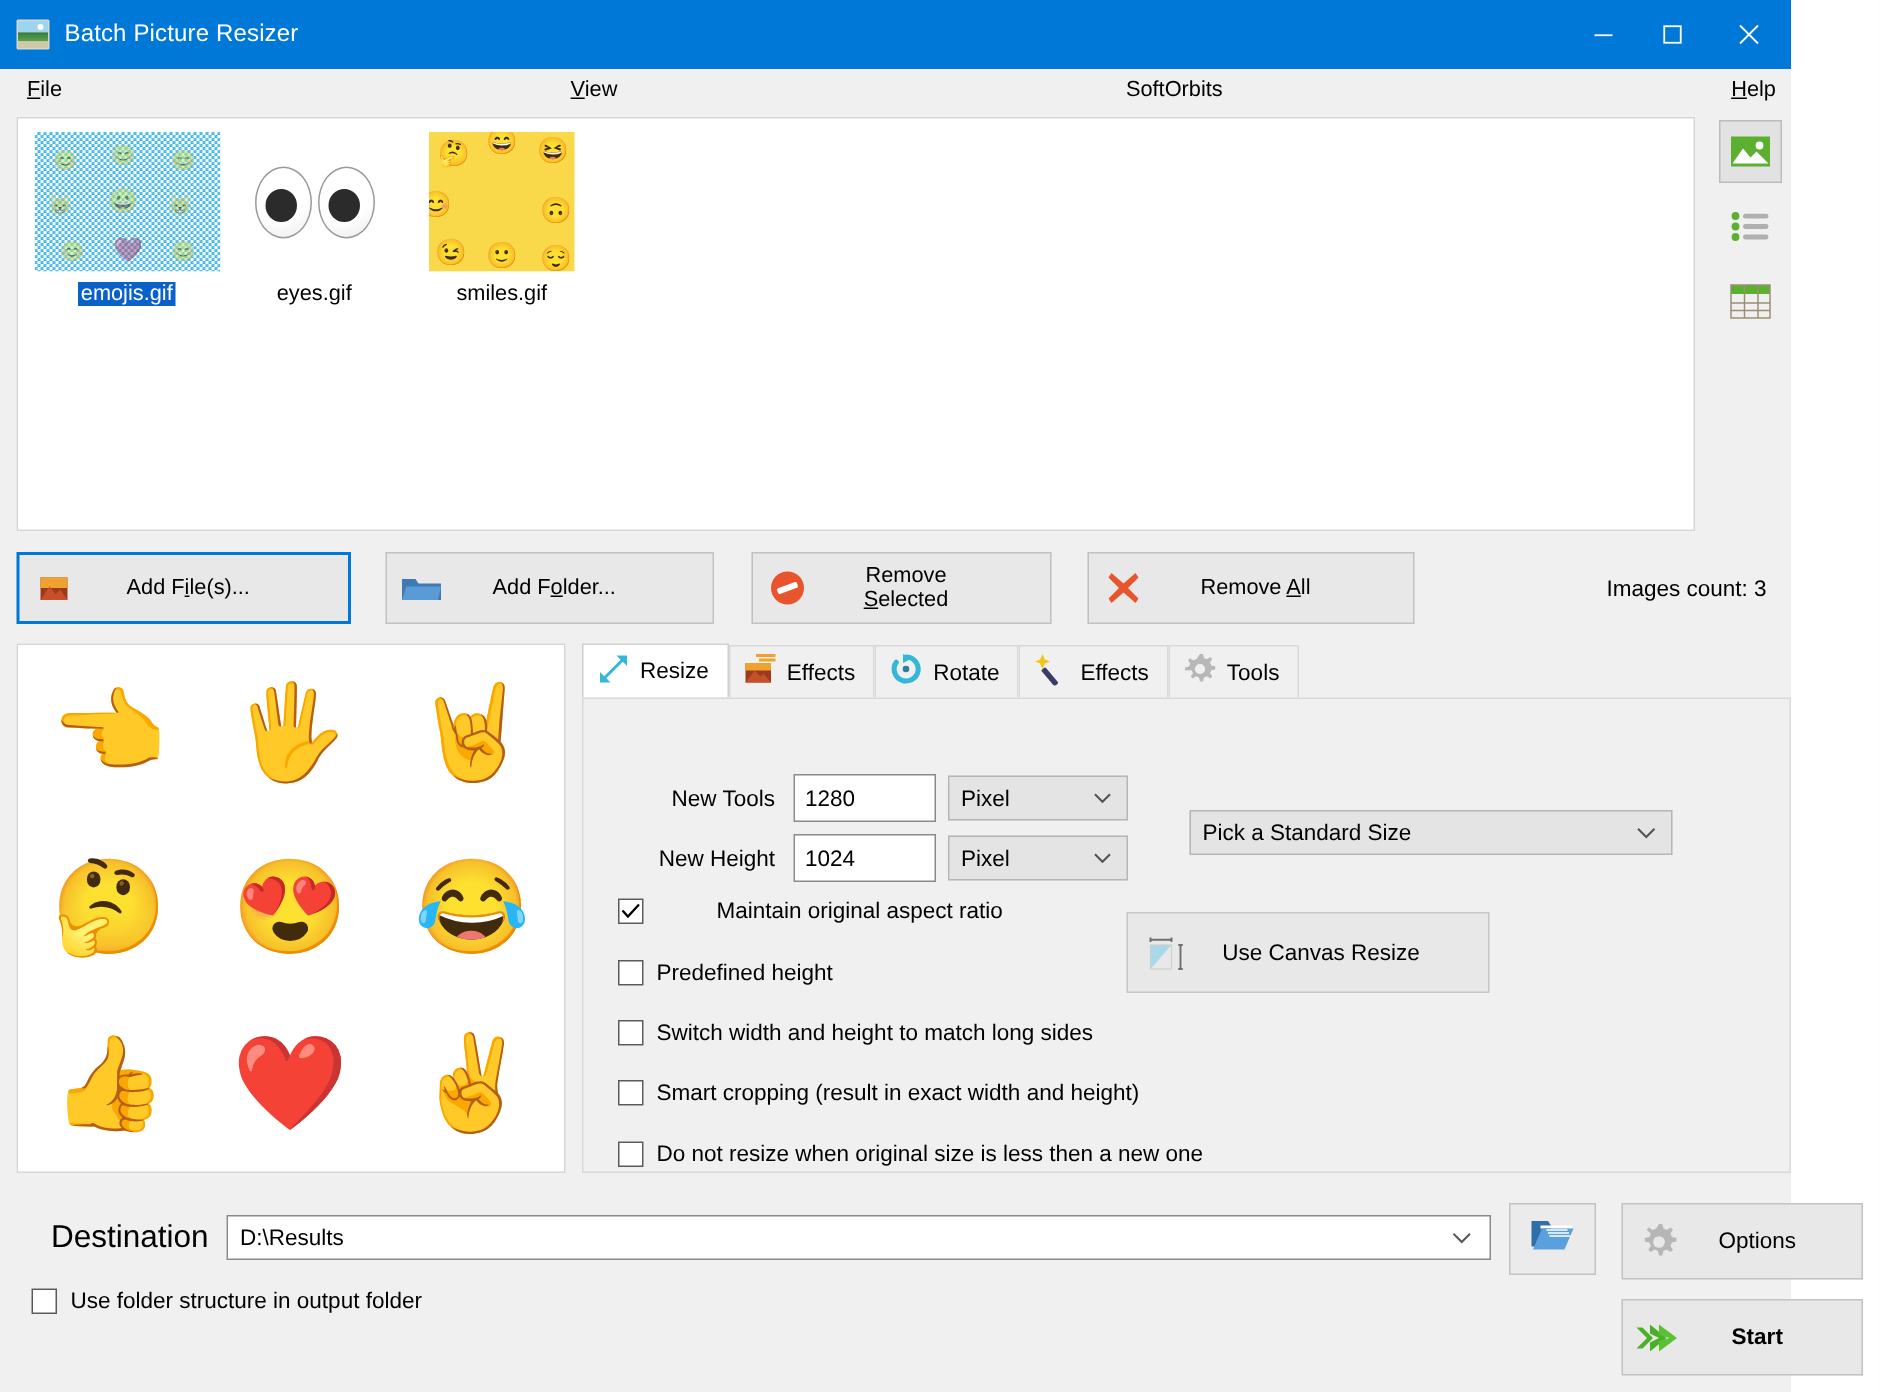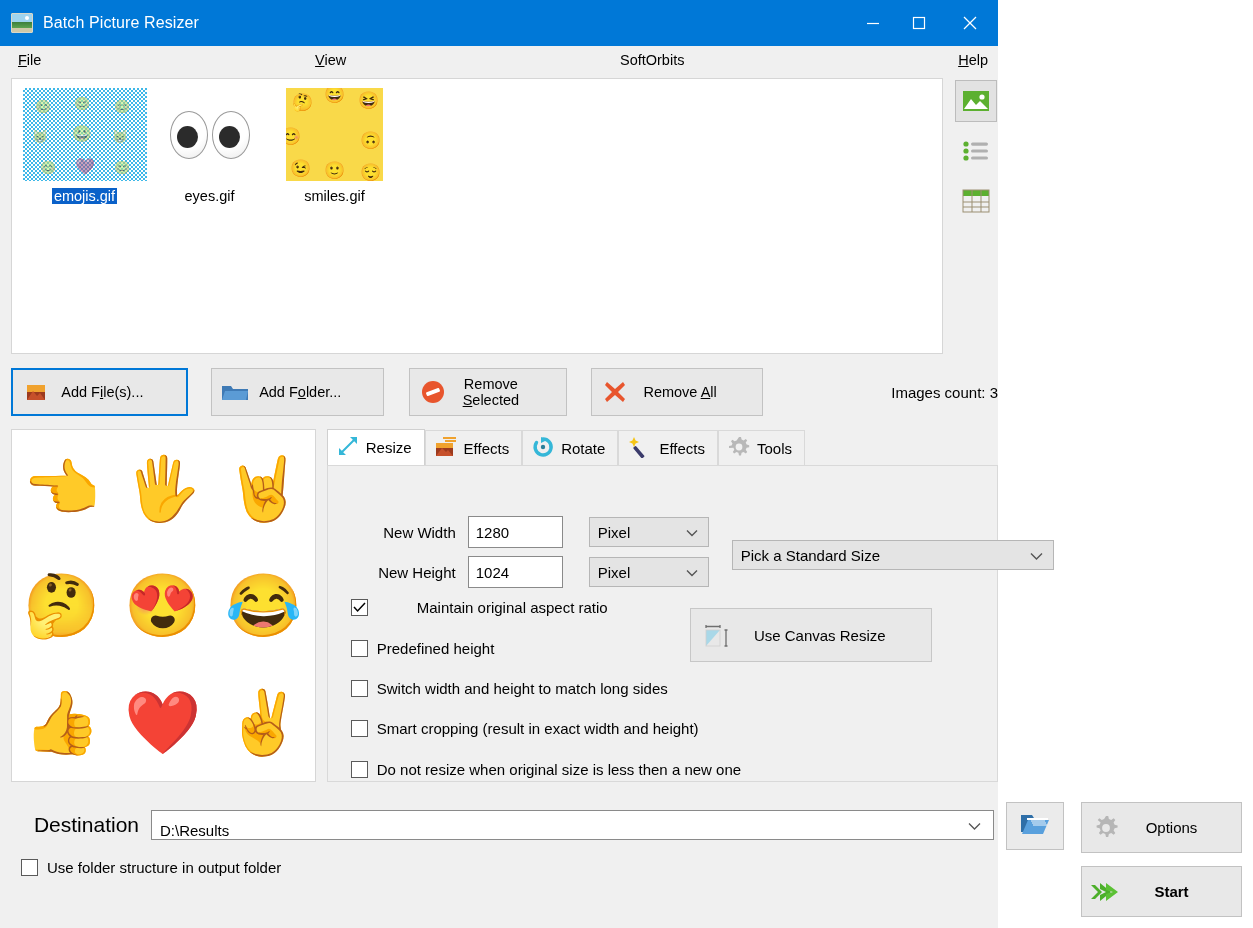--- a/index.html
+++ b/index.html
@@ -9,21 +9,21 @@
   body {
     width: 1253px; height: 928px;
     font-family: "Liberation Sans", sans-serif;
     font-size: 14.5px;
     color: #000000;
     overflow: hidden;
     position: relative;
     -webkit-font-smoothing: antialiased;
   }
   .app {
-    width: 998px; height: 928px;
+    width: 1194px; height: 928px;
     position: relative;
     background: #f0f0f0;
     display: flex;
     flex-direction: column;
   }
 
   
   .titlebar {
     height: 46px;
     background: #0078d7;
@@ -292,21 +292,21 @@
     box-sizing: border-box;
     display: flex; align-items: center;
     font-size: 15px;
     padding-left: 8px;
     position: relative;
   }
   .combo .arrow {
     position: absolute; right: 10px; top: 50%;
     transform: translateY(-50%);
   }
-  .combo-unit { width: 120px; margin-left: 26px; }
+  .combo-unit { width: 120px; margin-left: 8px; }
   .combo-std {
     position: absolute; left: 404px; top: 74px;
     width: 322px;
   }
 
   .chk-row {
     position: absolute;
     display: flex; align-items: center;
     font-size: 15px;
   }
@@ -341,21 +341,21 @@
   .dest-row {
     position: absolute; left: 11px; top: 5px;
     display: flex; align-items: center;
   }
   .dest-label { font-size: 21px; width: 128px; text-align:right; padding-right: 12px;}
   .dest-combo {
     width: 843px; height: 30px;
     background: #ffffff;
     border: 1px solid #8a8a8a;
     box-sizing: border-box;
-    display: flex; align-items: flex-end;
+    display: flex; align-items: center;
     padding-left: 8px;
     font-size: 15px;
     position: relative;
   }
   .dest-combo .arrow { position:absolute; right: 12px; top:50%; transform:translateY(-50%); }
   .browse-btn {
     position: absolute; left: 1006px; top: 802px;
     width: 58px; height: 48px;
     background: #ebebeb;
     border: 1px solid #c2c2c2;
@@ -604,21 +604,21 @@
               <circle cx="11" cy="11" r="3.4" fill="#f0f0f0"></circle>
             </svg>
           </span>
           <span>Tools</span>
         </div>
       </div>
 
       <div class="tab-body">
 
         <div class="field-row" style="left:0px; top:50px;">
-          <div class="field-label">New Width</div>
+          <div class="field-label">New Tools</div>
           <div class="textbox">1280</div>
           <div class="combo combo-unit">
             <span>Pixel</span>
             <span class="arrow">
               <svg width="12" height="8" viewBox="0 0 12 8">
                   <path d="M1 1 L6 6 L11 1" stroke="#555" stroke-width="1.4" fill="none"></path>
                 </svg>
             </span>
           </div>
         </div>

